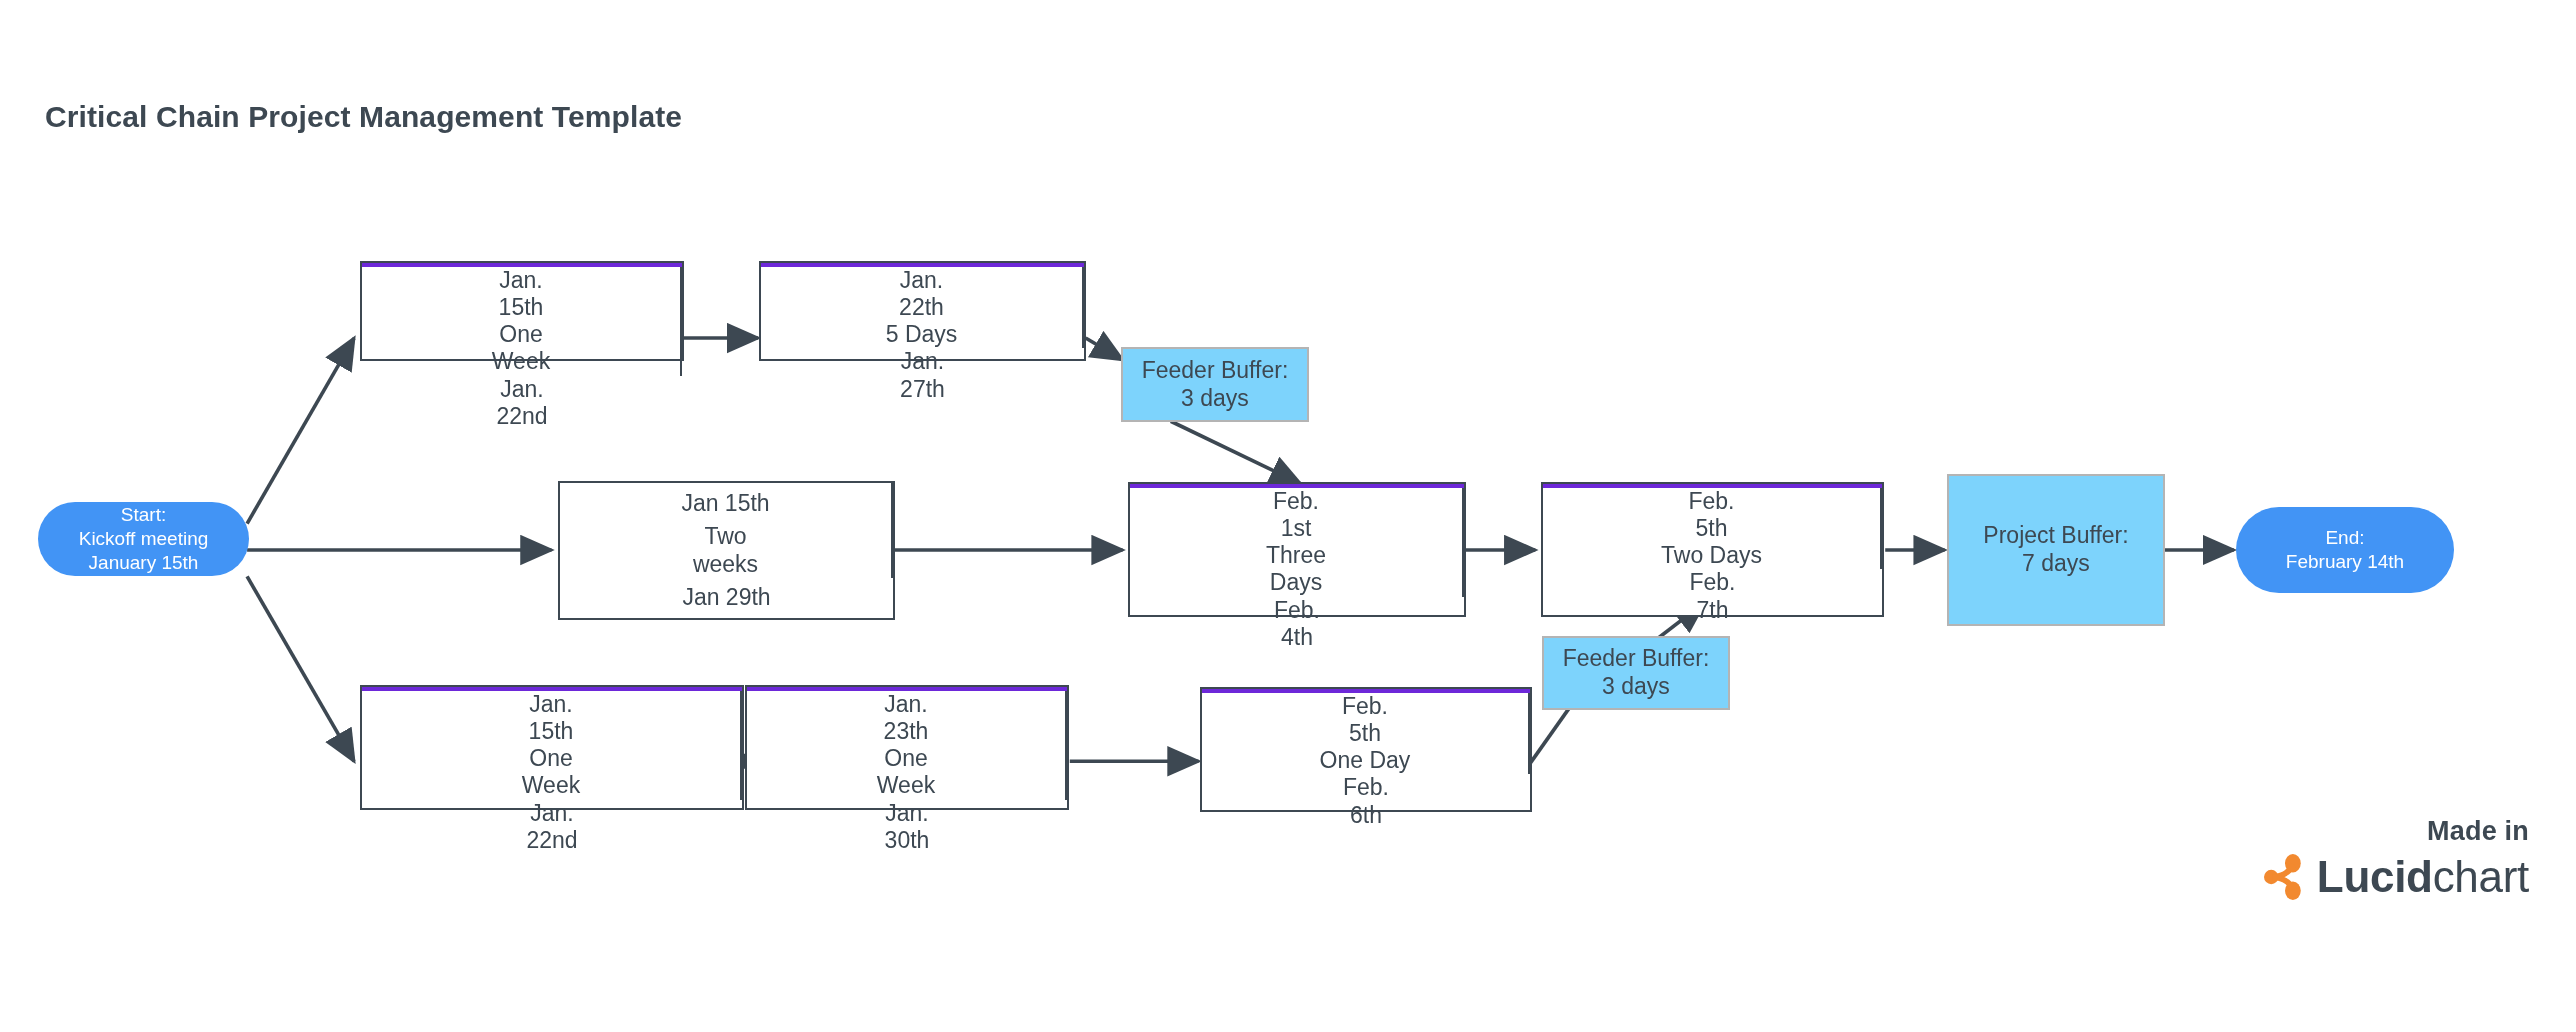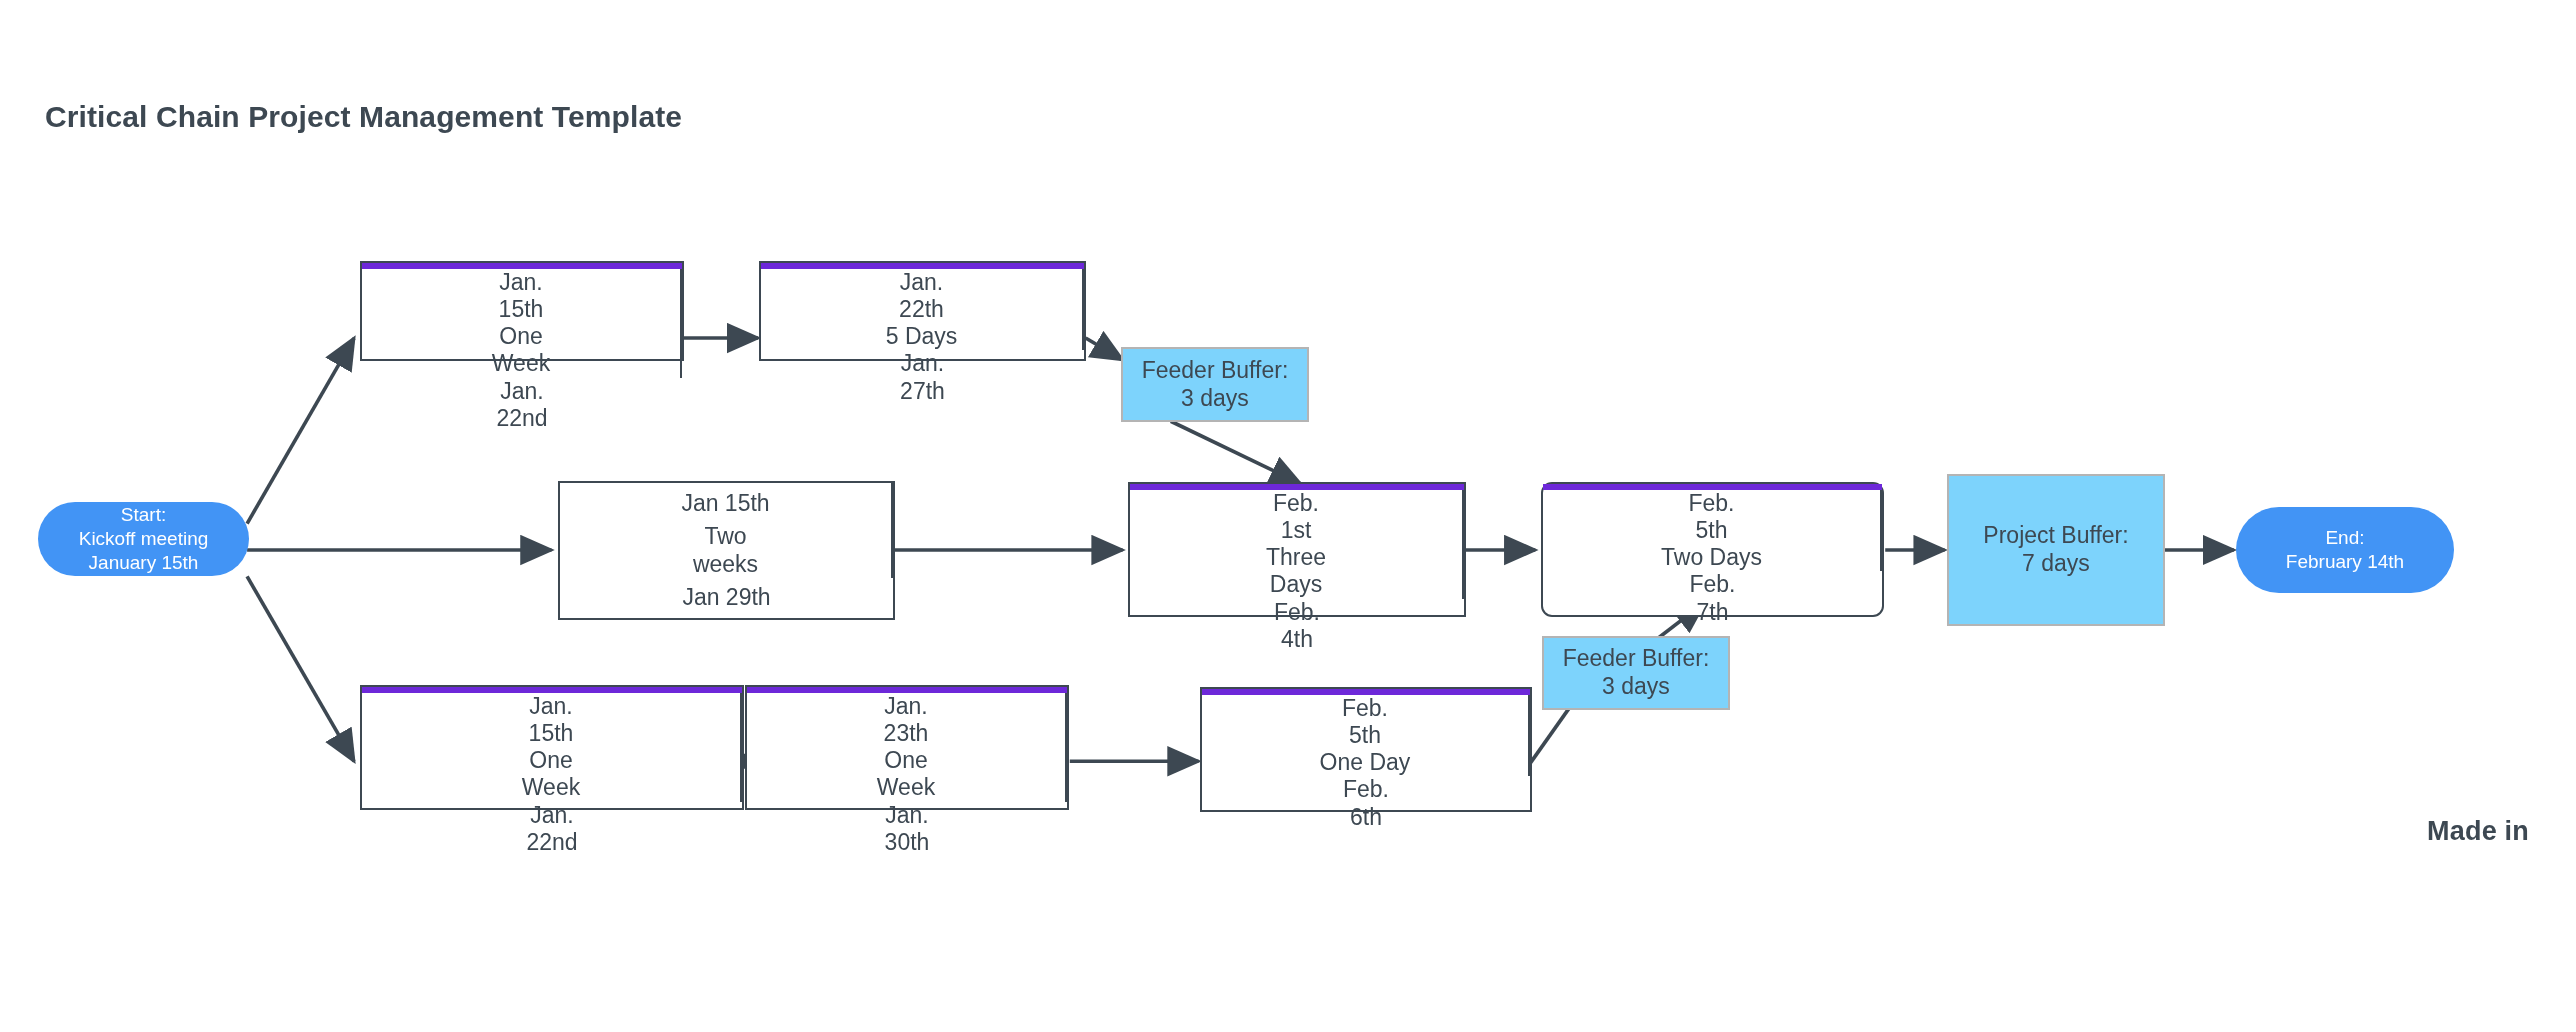--- a/index.html
+++ b/index.html
@@ -51,21 +51,21 @@
   }
   .task-header {
     box-sizing: border-box;
     height: 50px;
     display: flex;
     align-items: center;
     justify-content: center;
     color: #ffffff;
     font-size: 23px;
     line-height: 1.1;
-    border-bottom: 6px solid #6d28d9;
+    border-bottom: 4px solid #6d28d9;
     white-space: nowrap;
     overflow: hidden;
   }
   .task-header.blue { background: #4294f5; }
   .task-header.red  { background: #fa8080; }
   .task-cells {
     flex: 1;
     display: flex;
     flex-direction: column;
   }
@@ -234,21 +234,21 @@
 
   <div class="task" style="left:1128px; top:482px; width:338px; height:135px;">
     <div class="task-header red">Beta test feature</div>
     <div class="task-cells">
       <div class="task-cell">Feb.<br>1st</div>
       <div class="task-cell">Three<br>Days</div>
       <div class="task-cell">Feb.<br>4th</div>
     </div>
   </div>
 
-  <div class="task" style="left:1541px; top:482px; width:343px; height:135px;border-radius:11px;">
+  <div class="task" style="left:1541px; top:482px; width:343px; height:135px;">
     <div class="task-header red">Release feature to all users</div>
     <div class="task-cells">
       <div class="task-cell">Feb.<br>5th</div>
       <div class="task-cell">Two Days</div>
       <div class="task-cell">Feb.<br>7th</div>
     </div>
   </div>
 
   <div class="buffer" style="left:1947px; top:474px; width:218px; height:152px;">
     <div>
@@ -295,14 +295,26 @@
     <div>
       <div>Feeder Buffer:</div>
       <div>3 days</div>
     </div>
   </div>
 
 </div>
 
 <div id="lucid-wrap">
   <div id="made-in">Made in</div>
+  <div id="lucid-logo">
+    <svg width="42" height="46" viewBox="0 0 64 70">
+      <g fill="#f2892f">
+        <ellipse cx="44" cy="14" rx="12" ry="14"></ellipse>
+        <ellipse cx="44" cy="56" rx="12" ry="14"></ellipse>
+        <circle cx="11" cy="35" r="11"></circle>
+        <path d="M13 30 C 30 30 36 22 40 14 L 49 18 C 43 30 32 38 13 39 Z"></path>
+        <path d="M13 40 C 30 40 36 48 40 56 L 49 52 C 43 40 32 32 13 31 Z"></path>
+      </g>
+    </svg>
+    <div id="lucid-wordmark"><span class="bold">Lucid</span><span>chart</span></div>
+  </div>
 </div>
 
 
 </body></html>

